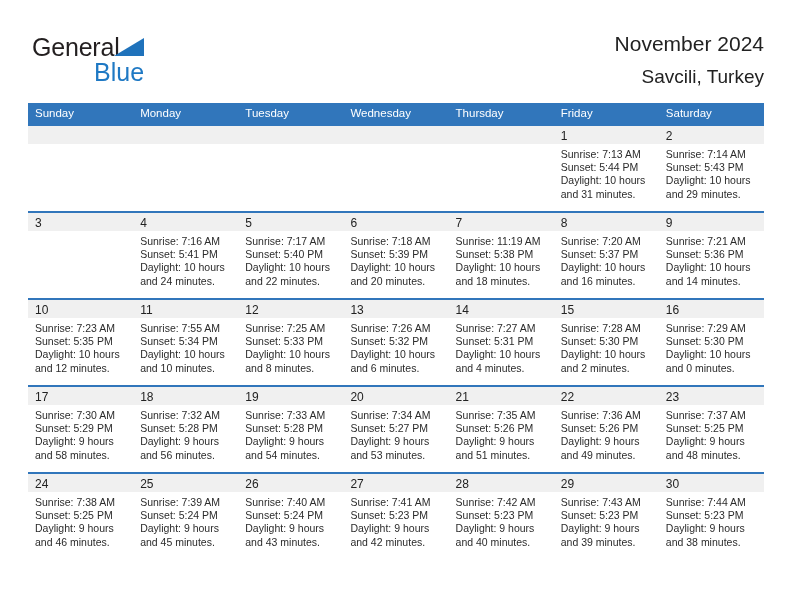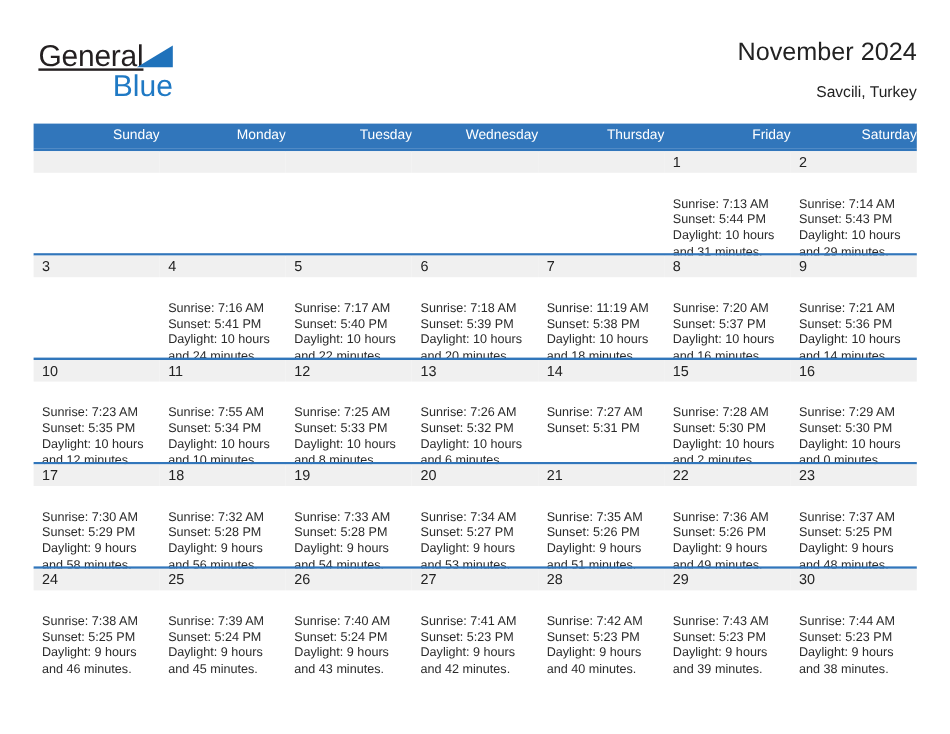--- a/index.html
+++ b/index.html
@@ -43,21 +43,20 @@
     height: 30px;
     white-space: nowrap;
   }
   .brand-general {
     font-size: 25px;
     color: #231f20;
     letter-spacing: -0.2px;
     line-height: 30px;
     display: inline-block;
     vertical-align: top;
-    text-decoration: underline;
   }
   .brand-triangle {
     display: inline-block;
     vertical-align: top;
     width: 0;
     height: 0;
     border-style: solid;
     border-width: 0 0 18px 30px;
     border-color: transparent transparent #1f72bb transparent;
     margin-left: -6px;
@@ -79,21 +78,21 @@
     text-align: right;
   }
   .cal-title {
     font-size: 21px;
     color: #222222;
     line-height: 36px;
     font-weight: 400;
     white-space: nowrap;
   }
   .cal-subtitle {
-    font-size: 13px;
+    font-size: 19px;
     color: #222222;
     line-height: 22px;
     margin-top: 4px;
     white-space: nowrap;
   }
 
   
   .calendar {
     position: absolute;
     left: 28px;
@@ -109,21 +108,20 @@
   .weekday {
     flex: 1 1 0;
     min-width: 0;
     color: #ffffff;
     font-size: 11.5px;
     line-height: 21px;
     padding-left: 7px;
     box-sizing: border-box;
     white-space: nowrap;
     overflow: hidden;
-    text-align: right;
   }
 
   .week-row {
     display: flex;
     border-top: 2px solid #3176bb;
     height: 87px;
     box-sizing: border-box;
     position: relative;
   }
   .week-row:first-of-type {
@@ -148,21 +146,20 @@
     font-size: 12px;
     line-height: 18px;
     color: #222222;
   }
 
   .day-info {
     padding: 4px 7px 0 7px;
     font-size: 10.5px;
     line-height: 13.2px;
     color: #2b2b2b;
-    margin-top: 16px;
   }
   .day-info div {
     white-space: nowrap;
     overflow: hidden;
   }
   .day-info .daylight-line {
     white-space: normal;
   }
 
   .empty-cell .day-number-band {
@@ -318,20 +315,21 @@
               <div>Sunrise: 7:26 AM</div>
               <div>Sunset: 5:32 PM</div>
               <div class="daylight-line">Daylight: 10 hours and 6 minutes.</div>
             </div>
           </div>
           <div class="day-cell">
             <div class="day-number-band"><span class="day-number">14</span></div>
             <div class="day-info">
               <div>Sunrise: 7:27 AM</div>
               <div>Sunset: 5:31 PM</div>
+              <div class="daylight-line">Daylight: 10 hours and 4 minutes.</div>
             </div>
           </div>
           <div class="day-cell">
             <div class="day-number-band"><span class="day-number">15</span></div>
             <div class="day-info">
               <div>Sunrise: 7:28 AM</div>
               <div>Sunset: 5:30 PM</div>
               <div class="daylight-line">Daylight: 10 hours and 2 minutes.</div>
             </div>
           </div>

